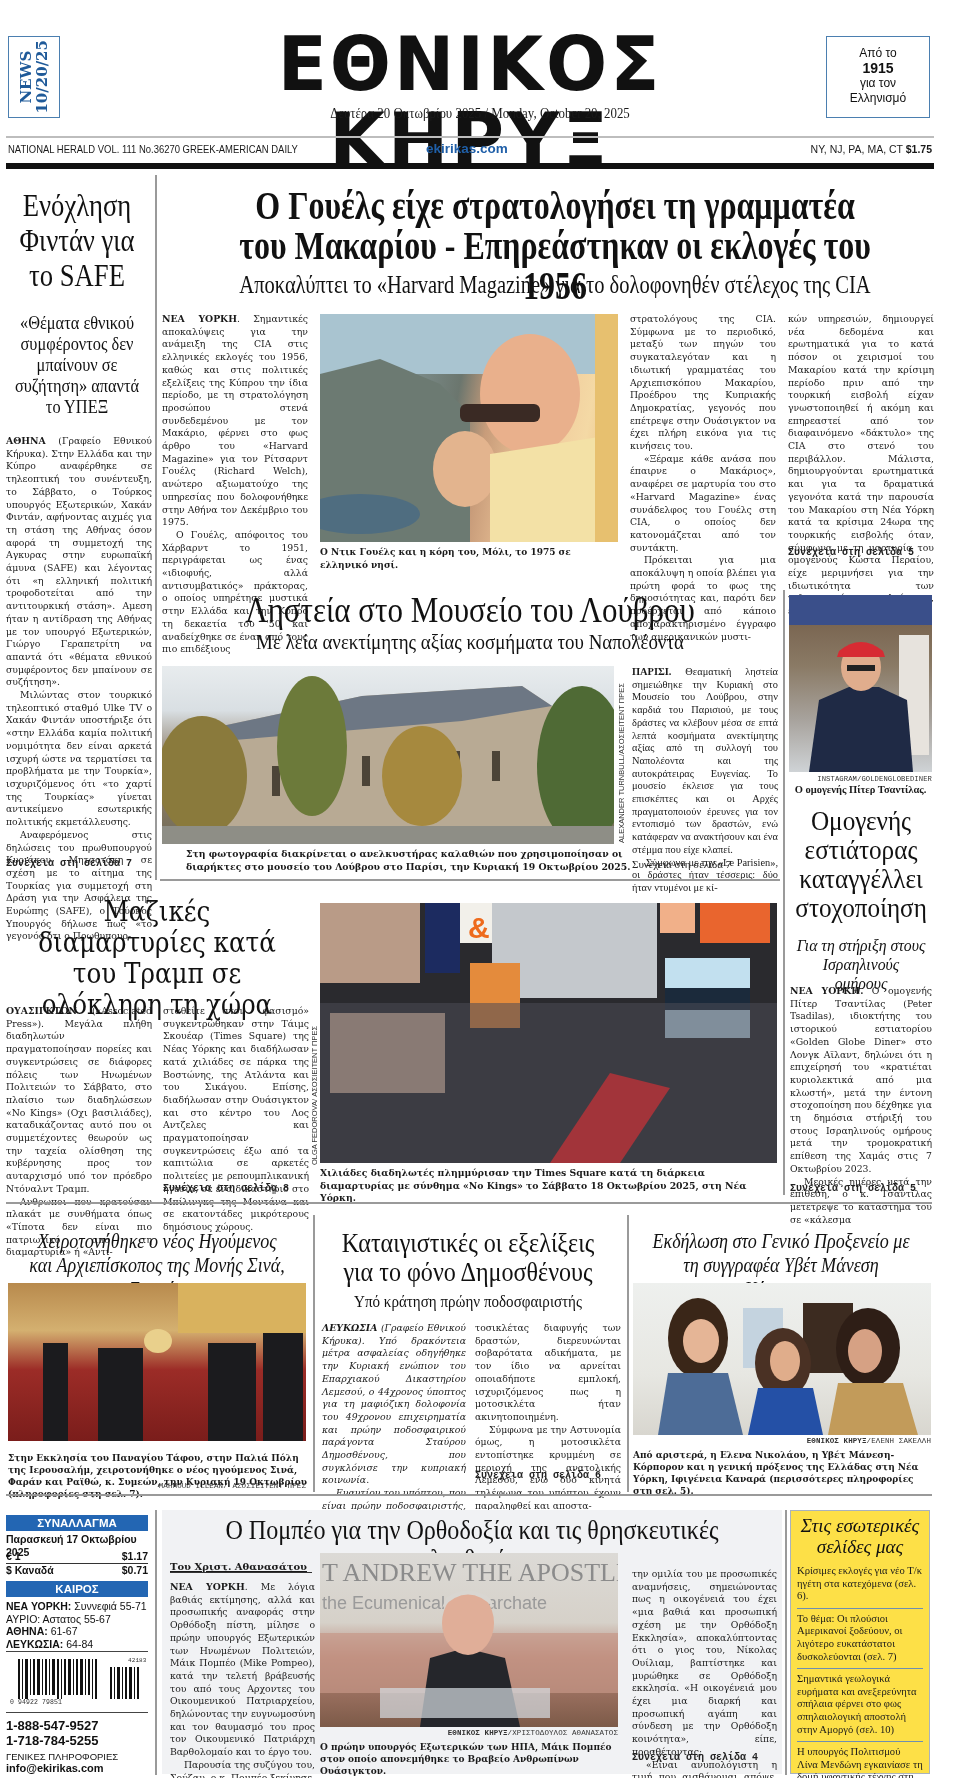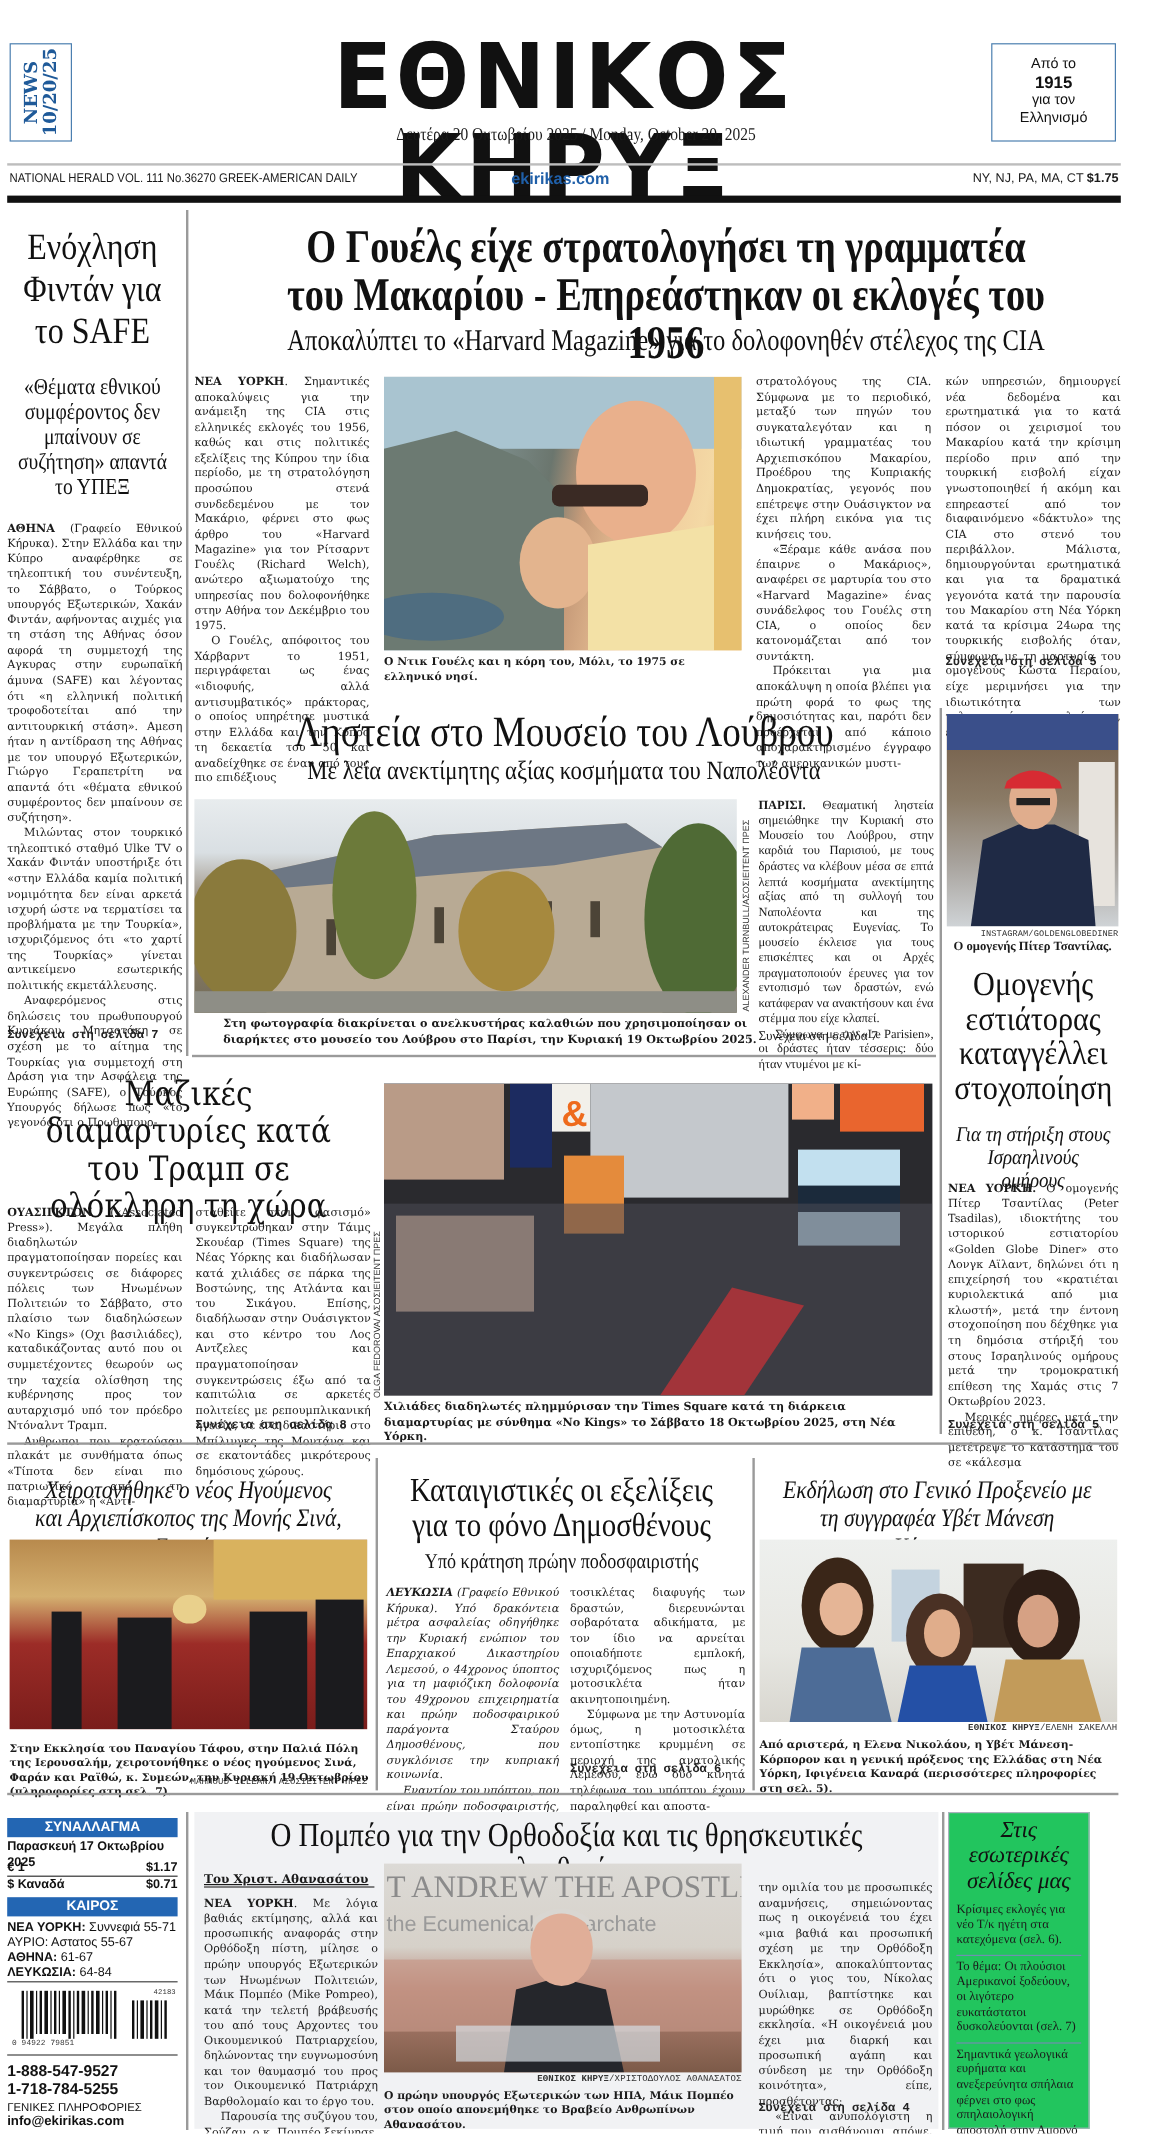--- a/index.html
+++ b/index.html
@@ -31,21 +31,21 @@
   .cont { font-family: Liberation Mono, monospace; font-weight: bold; font-size: 10px; color: #222; }
   .caption { font-family: "DejaVu Serif", serif; font-weight: bold; font-size: 9.3px; line-height: 12.5px; color:#1a1a1a; }
   .credit { font-family: Liberation Mono, monospace; font-size: 7.5px; color: #333; letter-spacing: 0.1px; }
   .vcredit { writing-mode: vertical-rl; transform: rotate(180deg); font-family: "Liberation Sans", sans-serif; font-size: 7.5px; color:#333; white-space: nowrap; }
   .photo { overflow: hidden; }
 
   
   .blue-head { background: #2366b3; color: #fff; text-align: center; font-family: "Liberation Sans", sans-serif; font-weight: bold; font-size: 11.5px; height: 16px; line-height: 16px; }
   .info-box { font-family: "Liberation Sans", sans-serif; font-size: 10.5px; line-height: 12.8px; color:#111; }
 
-  .inside-box { left: 790px; top: 1510px; width: 118px; height: 264px; background: #22c55e; border: 1px solid #a9b2bd; }
+  .inside-box { left: 790px; top: 1510px; width: 140px; height: 264px; background: #fde047; border: 1px solid #a9b2bd; }
   .inside-item { font-family: "Liberation Serif", serif; font-size: 10.6px; line-height: 12.6px; padding: 4px 0 5px; border-bottom: 1px solid #6f8fb0; }
 </style>
 </head>
 <body>
 
 <div class="abs date-box">
   <span>NEWS
 10/20/25</span>
 </div>
 <div class="abs logo">ΕΘΝΙΚΟΣ ΚΗΡΥΞ</div>
@@ -317,21 +317,21 @@
     <text x="2" y="28" font-size="26" font-family="Liberation Serif, serif" fill="#8b8b8b">T ANDREW THE APOSTLE</text>
     <text x="2" y="56" font-size="18" font-family="Liberation Sans, sans-serif" fill="#9a9a9a">the Ecumenical Patriarchate</text>
     <rect x="0" y="80" width="298" height="60" fill="#c69787" opacity="0.7"></rect>
     <path d="M100 174 L110 105 L145 95 L185 105 L200 174 Z" fill="#25262b"></path>
     <ellipse cx="148" cy="70" rx="26" ry="32" fill="#e0ae98"></ellipse>
     <path d="M122 55 Q148 28 174 55 L170 45 Q148 30 126 45 Z" fill="#d9d6d1"></path>
     <rect x="60" y="135" width="170" height="30" fill="#d6dde3" opacity="0.7"></rect>
   </svg>
 </div>
 <div class="abs credit" style="left:320px; top:1729px; width:298px; text-align:right;"><b>ΕΘΝΙΚΟΣ ΚΗΡΥΞ</b><span>/ΧΡΙΣΤΟΔΟΥΛΟΣ ΑΘΑΝΑΣΑΤΟΣ</span></div>
-<div class="abs caption" style="left:320px; top:1741px; width:300px; font-size:9px; line-height:12px;">Ο πρώην υπουργός Εξωτερικών των ΗΠΑ, Μάικ Πομπέο στον οποίο απονεμήθηκε το Βραβείο Ανθρωπίνων Αθανασάτου.</div>
+<div class="abs caption" style="left:320px; top:1741px; width:300px; font-size:9px; line-height:12px;">Ο πρώην υπουργός Εξωτερικών των ΗΠΑ, Μάικ Πομπέο στον οποίο απονεμήθηκε το Βραβείο Ανθρωπίνων Ουάσιγκτον.</div>
 <div class="abs body-text" style="left:632px; top:1568px; width:145px;">
   <span>την ομιλία του με προσωπικές αναμνήσεις, σημειώνοντας πως η οικογένειά του έχει «μια βαθιά και προσωπική σχέση με την Ορθόδοξη Εκκλησία», αποκαλύπτοντας ότι ο γιος του, Νίκολας Ουίλιαμ, βαπτίστηκε και μυρώθηκε σε Ορθόδοξη εκκλησία. «Η οικογένειά μου έχει μια διαρκή και προσωπική αγάπη και σύνδεση με την Ορθόδοξη κοινότητα», είπε, προσθέτοντας:</span>
   <span class="ind">«Είναι ανυπολόγιστη η τιμή που αισθάνομαι απόψε, που βρίσκομαι ανάμεσά σας, με</span>
 </div>
 <div class="abs cont" style="left:632px; top:1752px;">Συνέχεια στη σελίδα 4</div>
 <div class="abs vrule" style="left:785px; top:1510px; height:265px;"></div>
 
 <div class="abs inside-box">
   <div class="head" style="font-size:19px; line-height:21px; font-style:italic; padding:4px 2px 4px;">Στις εσωτερικές σελίδες μας</div>
   <div style="padding:0 6px;">

